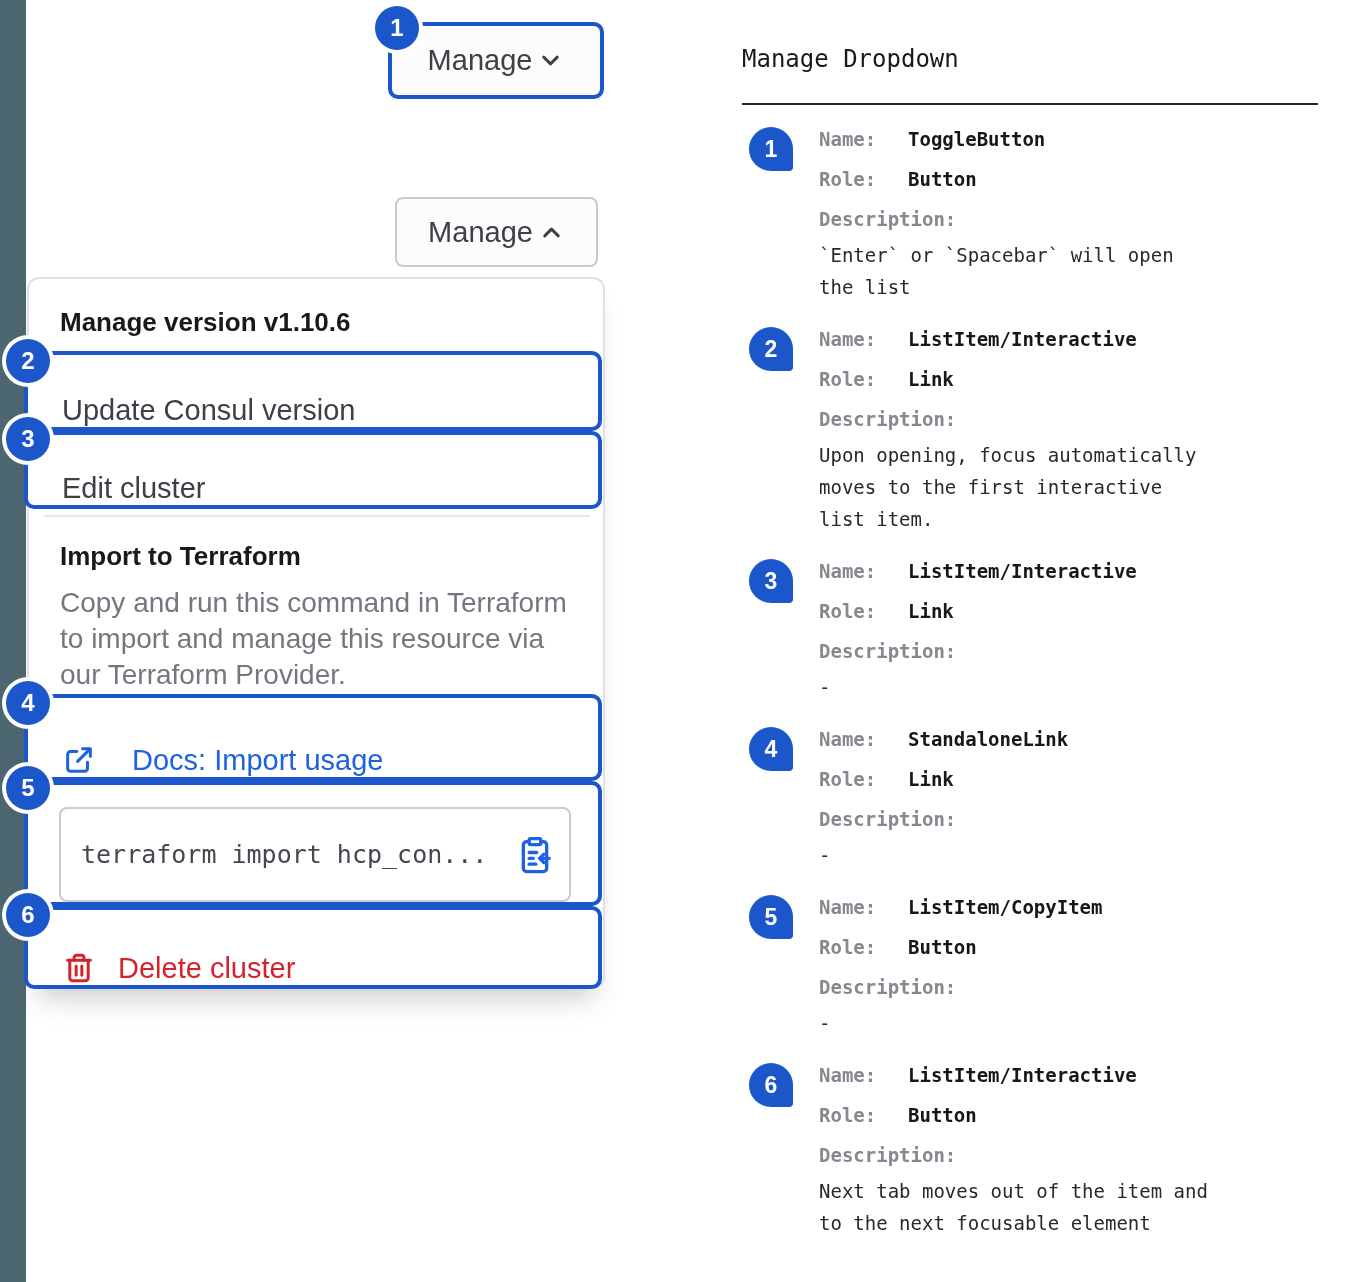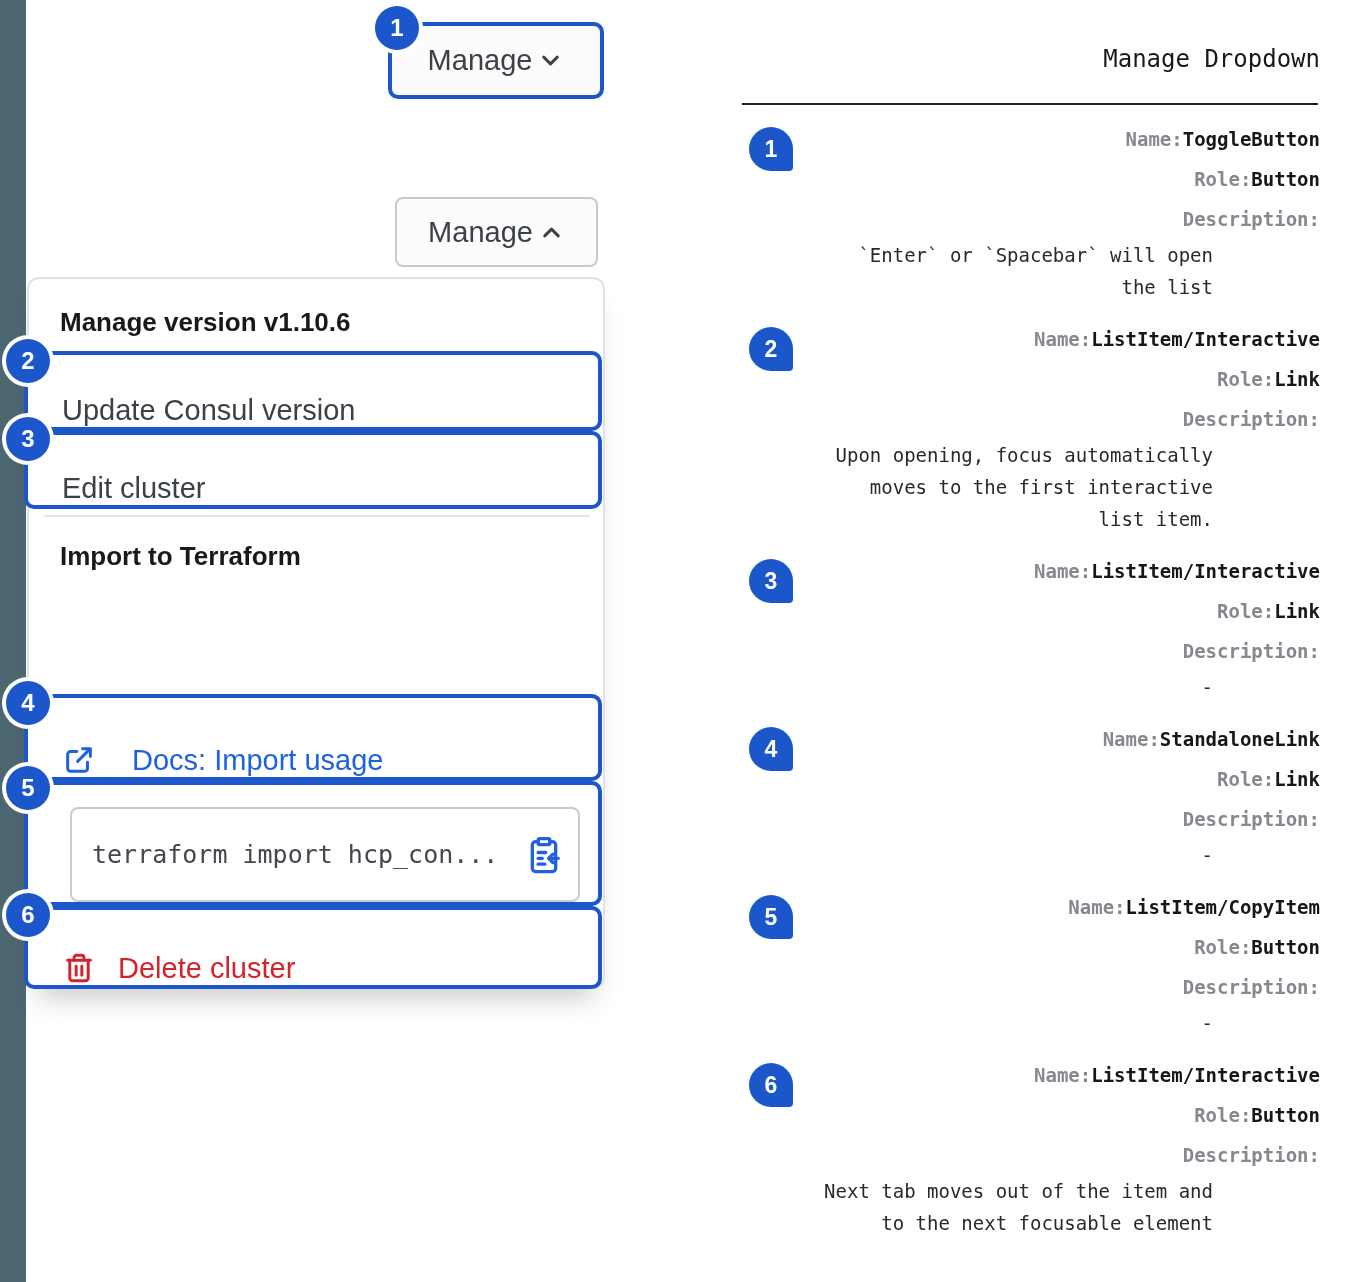--- a/index.html
+++ b/index.html
@@ -43,31 +43,31 @@
   .menu-divider{position:absolute;left:44px;top:515px;width:546px;height:2px;background:#e4e5e7;z-index:2;}
   .menu-para{position:absolute;left:60px;top:585px;width:516px;font-size:28px;line-height:36px;color:#73777f;z-index:2;}
 
   
   .focus-item{position:absolute;background:#fff;border:4px solid var(--blue);border-radius:10px;
               display:flex;align-items:flex-end;padding:0 18px 0 34px;font-size:29px;color:#3c4047;
               box-sizing:border-box;z-index:3;cursor:pointer;}
   .it-update{left:24px;top:351px;width:578px;height:80px}
   .it-edit{left:24px;top:431px;width:578px;height:78px}
   .it-docs{left:24px;top:694px;width:578px;height:87px;gap:36px;color:var(--link)}
-  .it-copy{left:24px;top:781px;width:578px;height:125px;padding-left:42px}
+  .it-copy{left:24px;top:781px;width:578px;height:125px;padding-left:31px}
   .it-delete{left:24px;top:906px;width:578px;height:83px;gap:22px;color:var(--red)}
 
   .code-field{display:flex;align-items:center;justify-content:space-between;box-sizing:border-box;
               width:512px;height:95px;border:2px solid #c9cbce;border-radius:8px;padding:0 14px 0 20px;background:#fff;}
   .code-text{font-family:"DejaVu Sans Mono",monospace;font-size:25px;color:#43474e;white-space:nowrap;}
   .icon{flex:0 0 auto;display:block;}
 
   
   .right-panel{position:absolute;left:742px;top:44px;width:578px;
-               font-family:"DejaVu Sans Mono",monospace;color:#1d2024;text-align:right;}
+               font-family:"DejaVu Sans Mono",monospace;color:#1d2024;}
   .rp-title{font-size:24px;color:#17191b;line-height:30px;}
   .rp-rule{margin-top:29px;width:576px;height:2px;background:#212329;}
   .ann-list{margin-top:14px;}
   .ann-item{position:relative;padding-left:77px;margin-bottom:16px;min-height:120px;}
   .ann-badge{position:absolute;left:7px;top:8px;width:44px;height:44px;background:var(--blue);
              border-radius:22px 22px 4px 22px;color:#fff;font-family:"Liberation Sans",sans-serif;
              font-size:23px;font-weight:700;display:flex;align-items:center;justify-content:center;}
   .ann-line{font-size:19px;line-height:40px;white-space:nowrap;}
   .lbl{color:#85898f;display:inline-block;min-width:89px;font-weight:bold;}
   .val{font-weight:700;color:#15171a;}
@@ -111,20 +111,21 @@
   <div class="focus-item it-edit">
     <span>Edit cluster</span>
   </div>
   <div class="num-badge b3">
     <span>3</span>
   </div>
 
   <div class="menu-divider"></div>
 
   <div class="menu-header hdr-import">Import to Terraform</div>
+  <div class="menu-para">Copy and run this command in Terraform to import and manage this resource via our Terraform Provider.</div>
 
   <div class="focus-item it-docs">
     <svg class="icon" width="34" height="34" viewBox="0 0 24 24">
       <g fill="none" stroke="#1f62e0" stroke-width="2.1" stroke-linecap="round" stroke-linejoin="round">
         <path d="M18 13.5v4.5a2 2 0 0 1-2 2H6a2 2 0 0 1-2-2V8a2 2 0 0 1 2-2h4.5"></path>
         <path d="M14.5 4H20v5.5"></path>
         <path d="M19.5 4.5L11 13"></path>
       </g>
     </svg>
     <span>Docs: Import usage</span>

